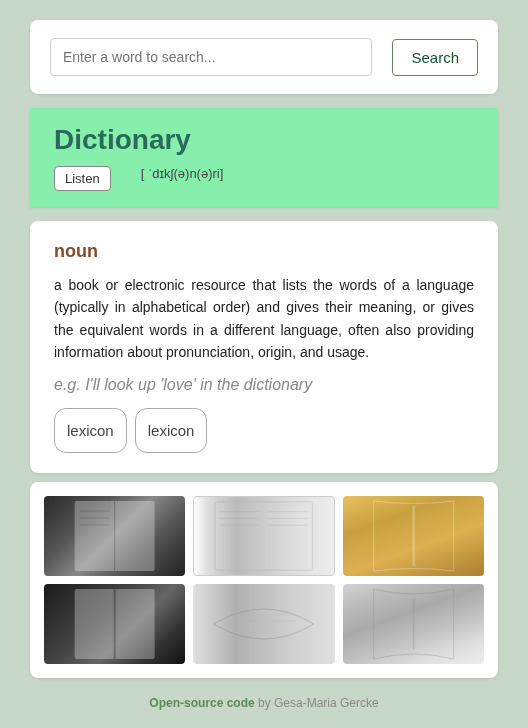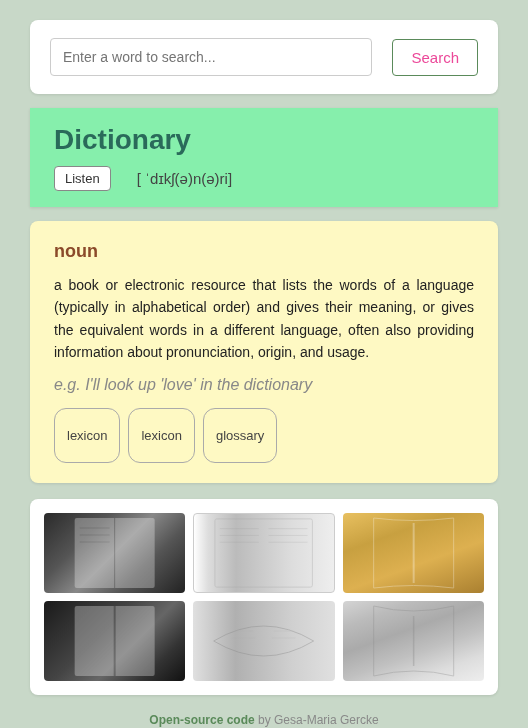--- a/index.html
+++ b/index.html
@@ -32,21 +32,21 @@
       border-radius: 4px;
       padding: 10px 12px;
       font-size: 14px;
       color: #999;
       outline: none;
     }
 
     .search-button {
       background: white;
       border: 1px solid #5a8a5a;
-      color: #ec4899;
+      color: #14532d;
       border-radius: 4px;
       padding: 9px 18px;
       font-size: 15px;
       cursor: pointer;
       font-weight: normal;
     }
 
     .dict-card {
       background: #86efac;
       border-radius: 0;
@@ -58,45 +58,46 @@
 
     .dict-title {
       font-size: 28px;
       color: #2a6a5a;
       font-weight: bold;
       margin-bottom: 10px;
     }
 
     .dict-pronunciation-row {
       display: flex;
-      align-items: center;
-      gap: 26px;
+      align-items: flex-start;
+      gap: 14px;
     }
 
     .listen-button {
       border: 1px solid #888;
       background: white;
       border-radius: 4px;
       padding: 4px 10px;
       font-size: 13px;
       cursor: pointer;
       color: #333;
     }
 
     .pronunciation {
-      font-size: 15px;
+      font-size: 13px;
       color: #444;
+      margin-left: 16px;
     }
 
     .definition-card {
-      background: #fef9c3;
+      background: #ffffff;
       border-radius: 8px;
       padding: 20px 24px;
       width: 100%;
-      margin-bottom: 16px;
+      margin-bottom: 9px;
       box-shadow: 0 1px 3px rgba(0,0,0,0.1);
     }
 
     .pos-label {
       font-size: 18px;
       font-weight: bold;
       color: #8b4a2a;
       margin-bottom: 12px;
     }
 
@@ -117,22 +118,22 @@
 
     .synonyms-row {
       display: flex;
       gap: 8px;
       flex-wrap: wrap;
     }
 
     .synonym-tag {
       border: 1px solid #aaa;
       border-radius: 12px;
-      padding: 19px 12px;
-      font-size: 13px;
+      padding: 13px 12px;
+      font-size: 15px;
       color: #444;
       cursor: pointer;
     }
 
     .images-card {
       background: white;
       border-radius: 8px;
       padding: 14px;
       width: 100%;
       margin-bottom: 14px;
@@ -204,21 +205,20 @@
   </div>
 </div>
 
 <div class="definition-card">
   <div class="pos-label">noun</div>
   <div class="definition-text">a book or electronic resource that lists the words of a language (typically in alphabetical order) and gives their meaning, or gives the equivalent words in a different language, often also providing information about pronunciation, origin, and usage.</div>
   <div class="example-text">e.g. I'll look up 'love' in the dictionary</div>
   <div class="synonyms-row">
     <span class="synonym-tag">lexicon</span>
     <span class="synonym-tag">lexicon</span>
-    <span class="synonym-tag">glossary</span>
   </div>
 </div>
 
 <div class="images-card">
   <div class="images-grid">
     <div class="image-placeholder img-1">
       <svg width="100%" height="100%" viewBox="0 0 120 80" xmlns="http://www.w3.org/2000/svg" opacity="0.3">
         <rect x="20" y="5" width="80" height="70" rx="2" fill="#fff"></rect>
         <line x1="60" y1="5" x2="60" y2="75" stroke="#888" stroke-width="1"></line>
         <line x1="25" y1="15" x2="55" y2="15" stroke="#888" stroke-width="0.5"></line>

